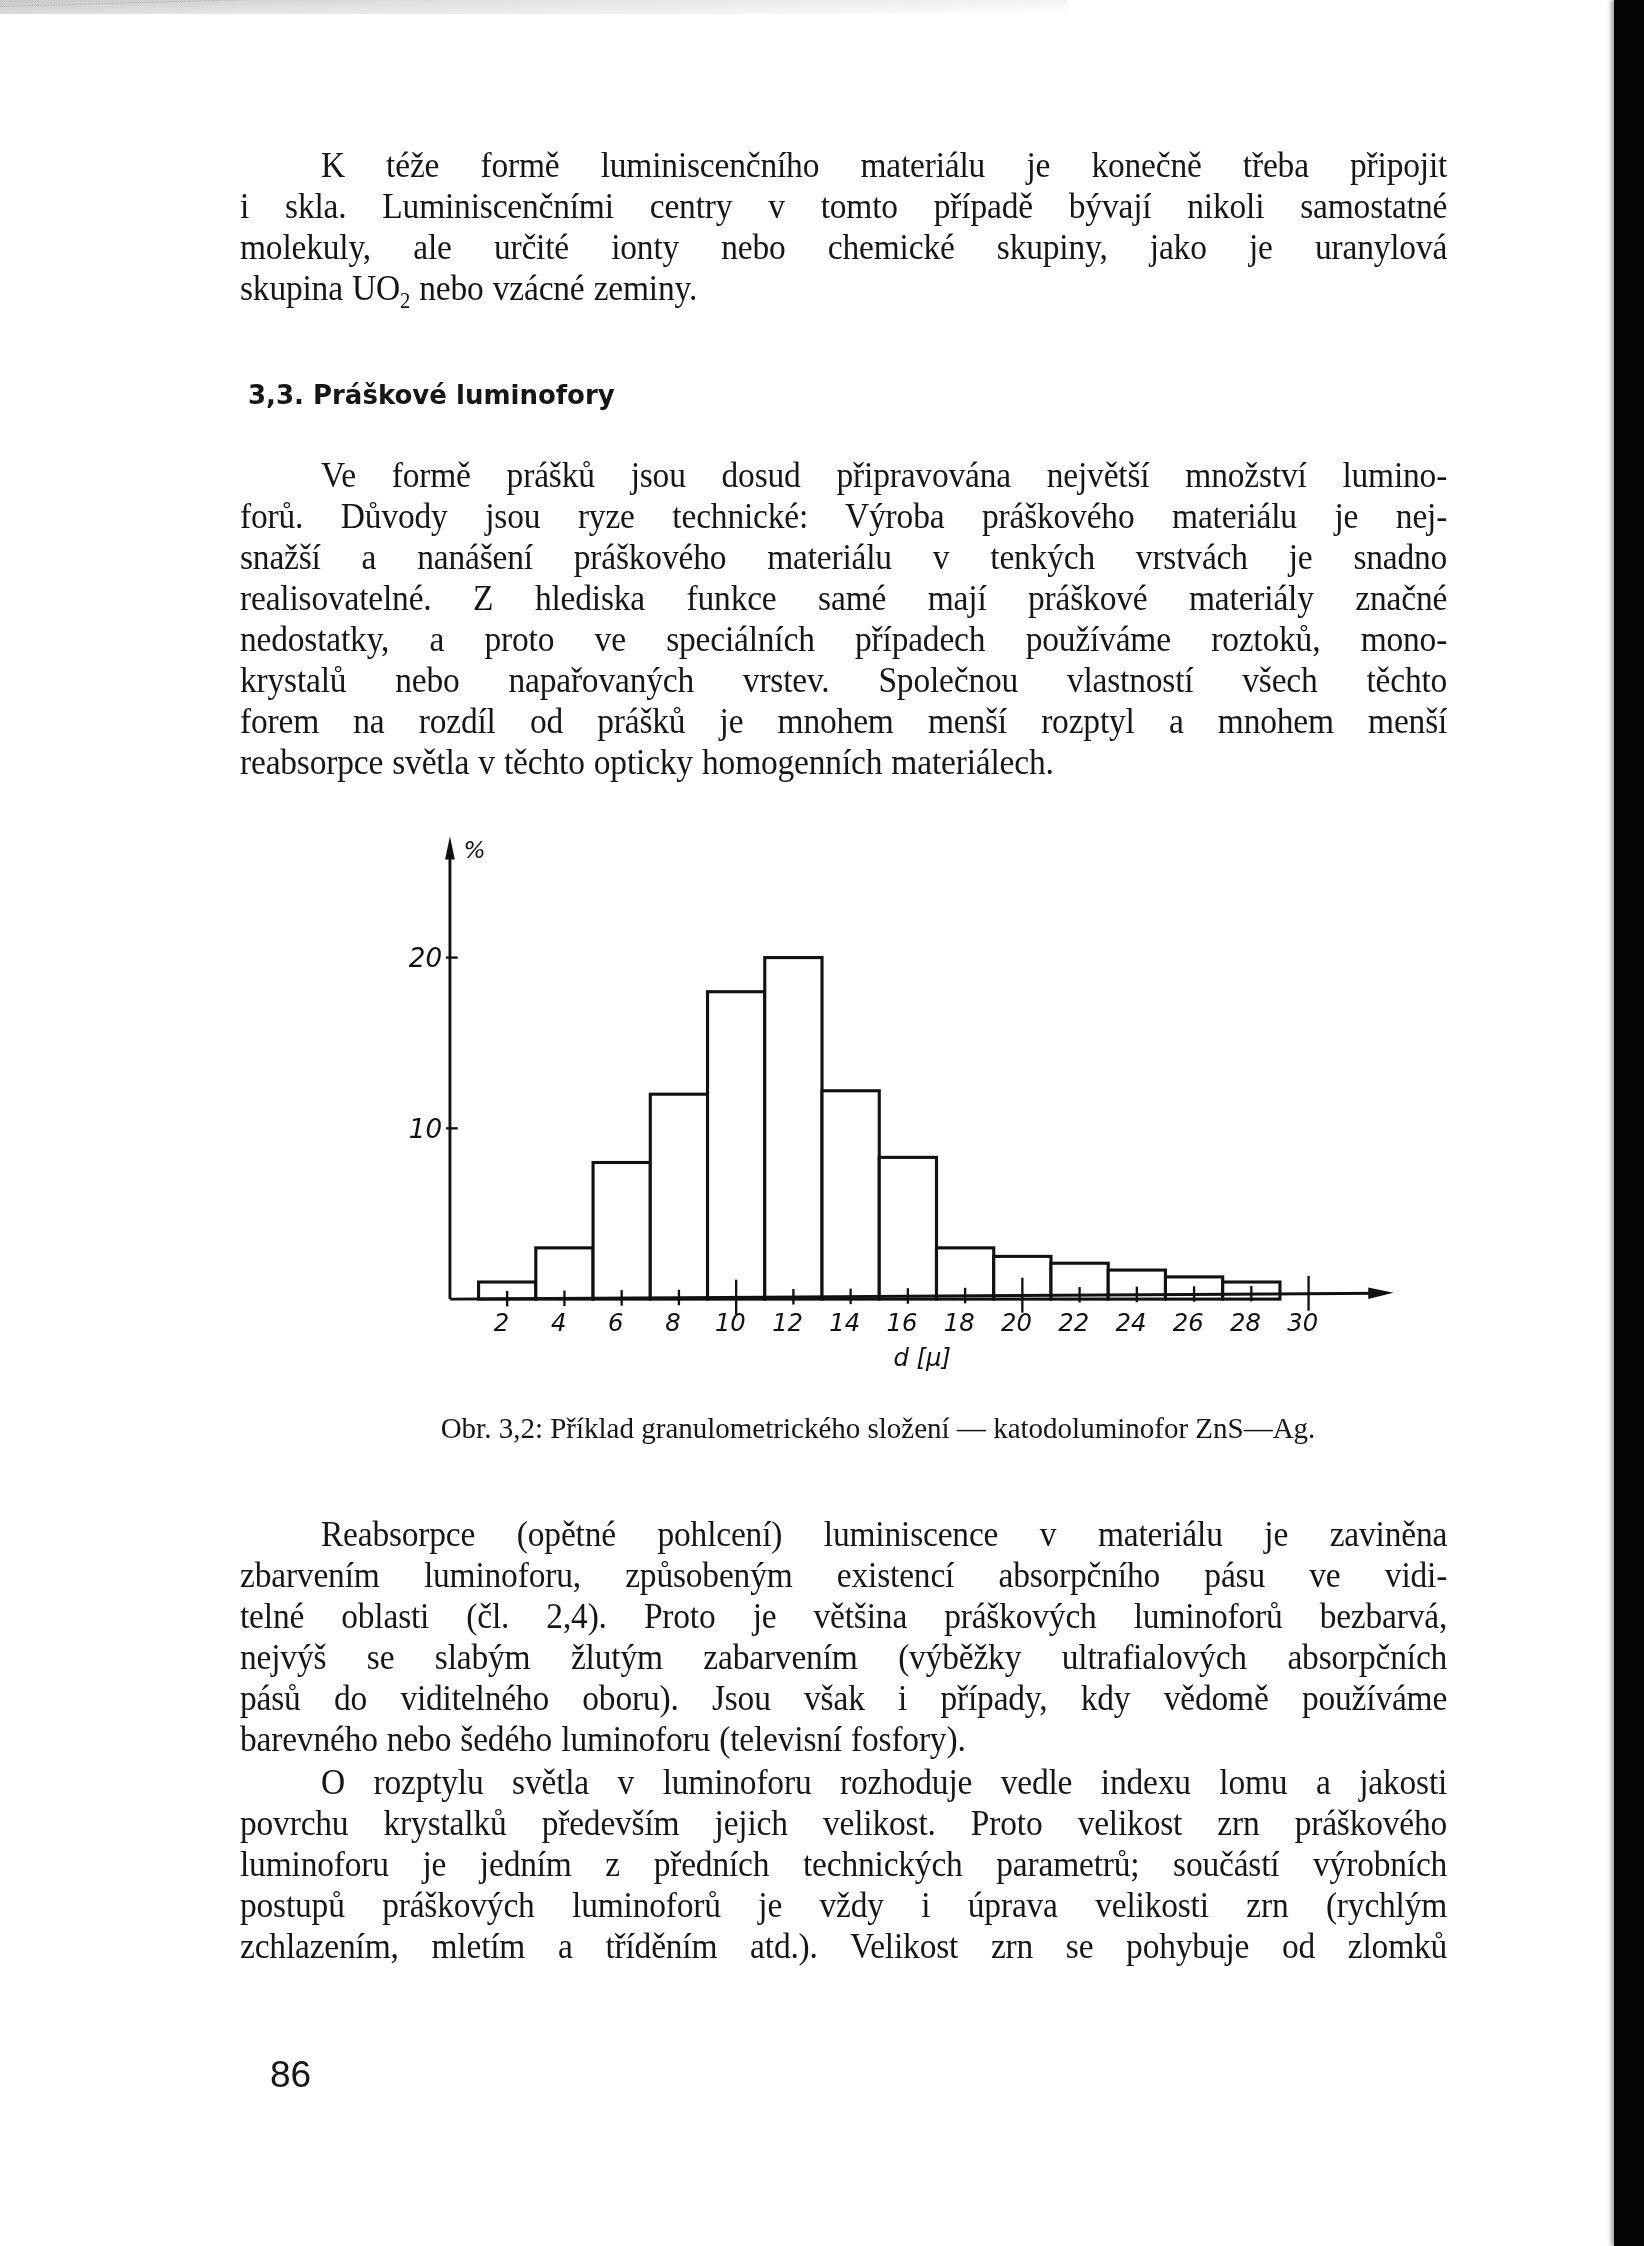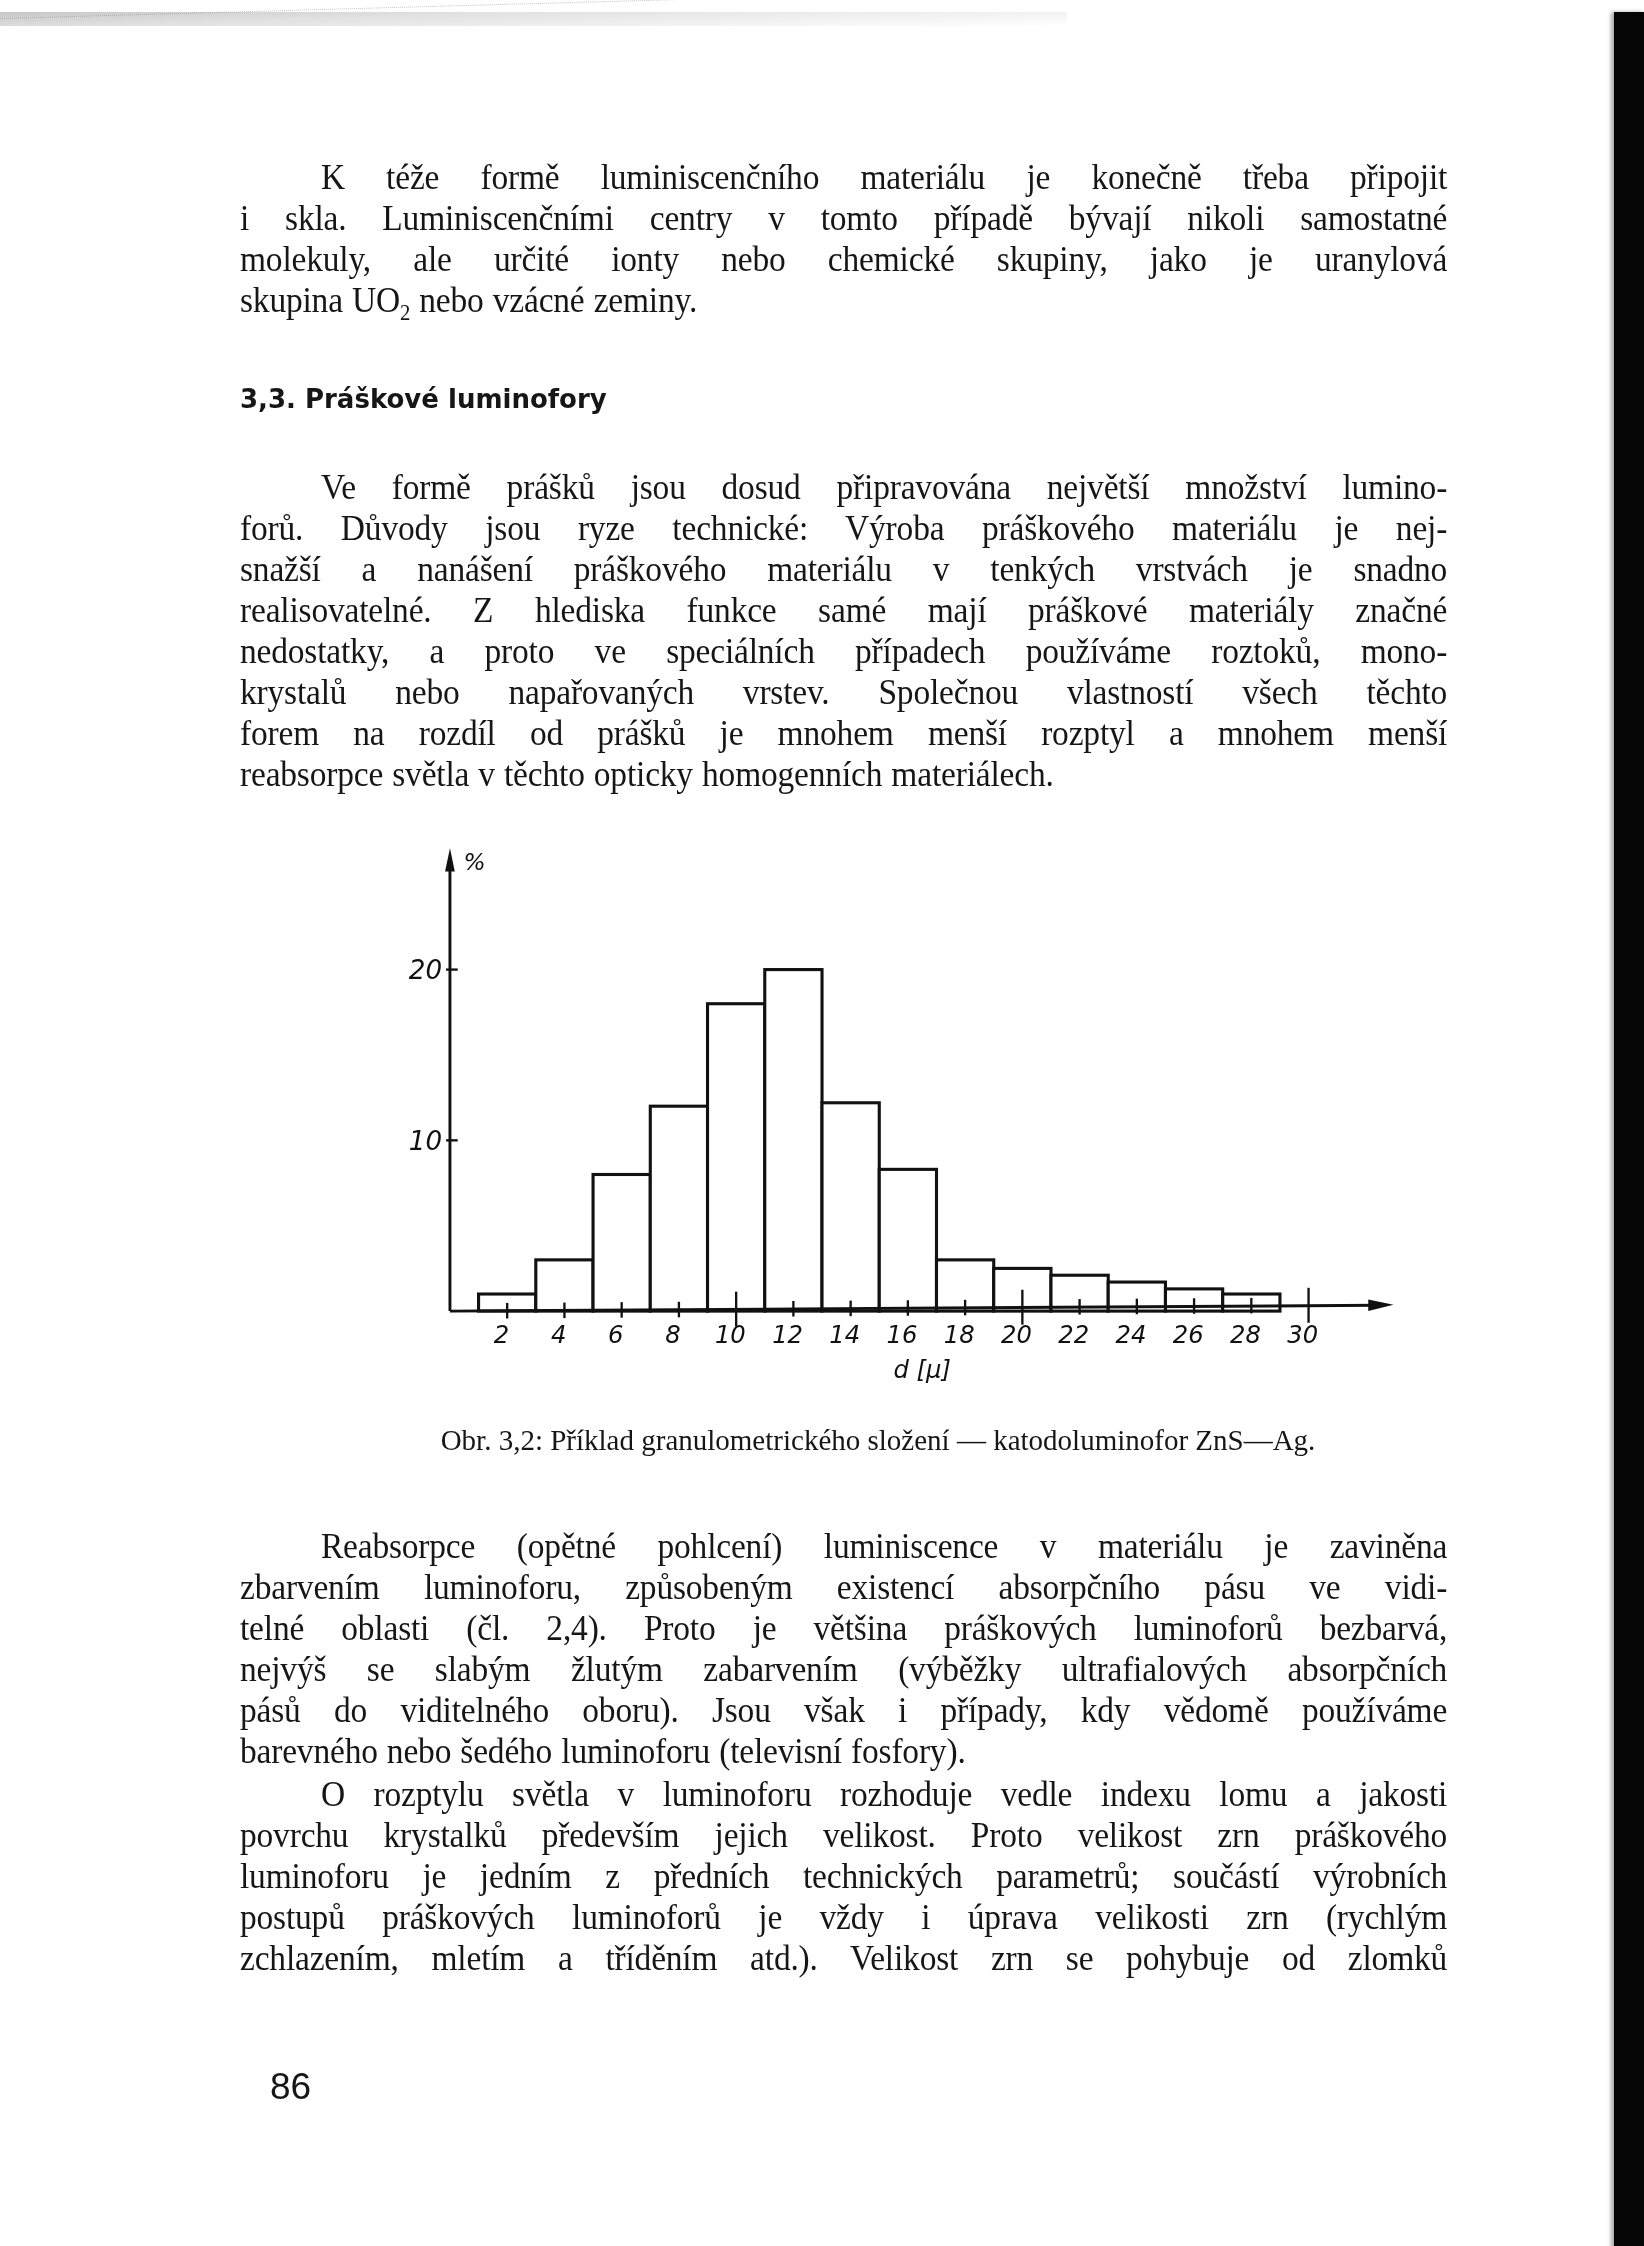--- a/index.html
+++ b/index.html
@@ -15,35 +15,35 @@
   }
   .scan-top2 {
     position: absolute; left: 0; top: 5.8px; width: 757px; height: 29px;
     border-top: 1.9px dotted #8a8a8a; transform: rotate(-1.6deg); transform-origin: left top; opacity: .5;
   }
   .binding-edge {
     position: absolute; top: 0; right: 0; width: 31px; height: 2246px;
     background: #050505;
     box-shadow: -2.9px 0 3.9px rgba(0,0,0,.35);
   }
-  .page { position: absolute; left: 0; top: 12px; width: 1645px; height: 1986px; }
+  .page { position: absolute; left: 0; top: 0; width: 1645px; height: 1986px; }
   .para {
     position: absolute; left: 240px; width: 1298px;
     font-size: 36px; line-height: 41px;
     text-align: justify; text-align-last: left;
     letter-spacing: -0.2px; word-spacing: 1px;
     margin: 0;
     transform: scaleX(0.93); transform-origin: left top;
   }
   .line { display: block; text-align: justify; text-align-last: justify; white-space: nowrap; }
   .line.last { text-align-last: left; }
   .heading {
     position: absolute; left: 240px; top: 372px;
     font-family: "DejaVu Sans", "Liberation Sans", sans-serif;
-    font-weight: bold; font-size: 26px; letter-spacing: 0px; margin: 0;
+    font-weight: bold; font-size: 26px; letter-spacing: 0px; margin: 8px;
   }
   sub { font-size: 62%; vertical-align: -0.35em; line-height: 0; }
   .chart { position: absolute; left: 0; top: 0; width: 1645px; height: 2246px; pointer-events: none; }
   .chart text { font-family: "DejaVu Sans", "Liberation Sans", sans-serif; font-style: italic; fill: #111; }
   .caption {
     position: absolute; left: 0; width: 1756px; top: 1412px; text-align: center;
     font-size: 29px; margin: 0; white-space: nowrap;
   }
   .caption .lbl { }
   .page-number {

